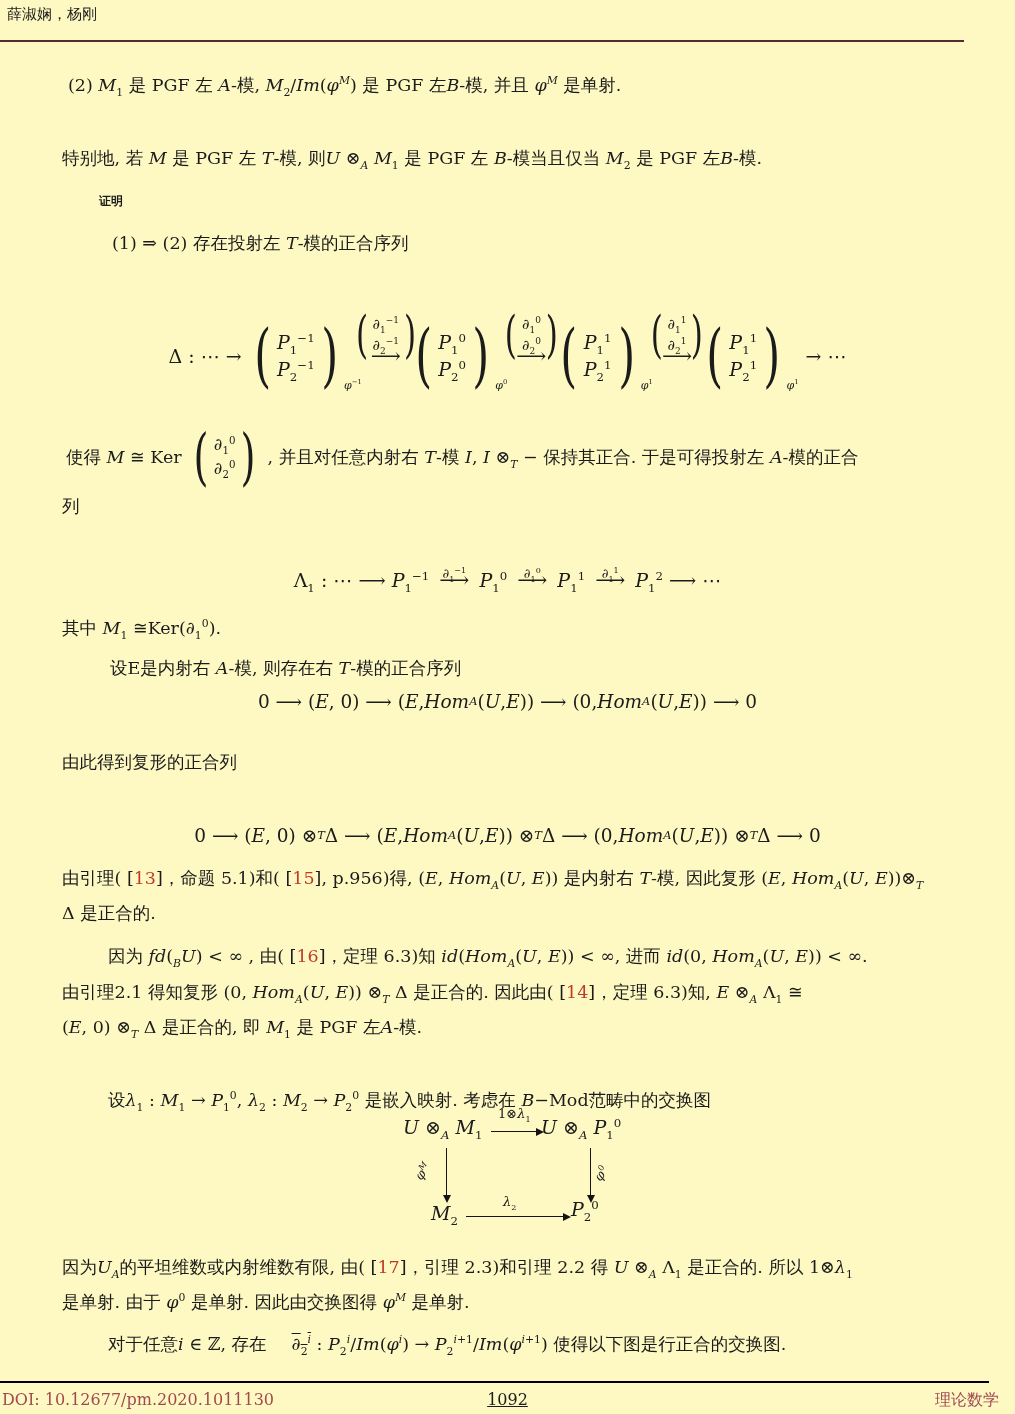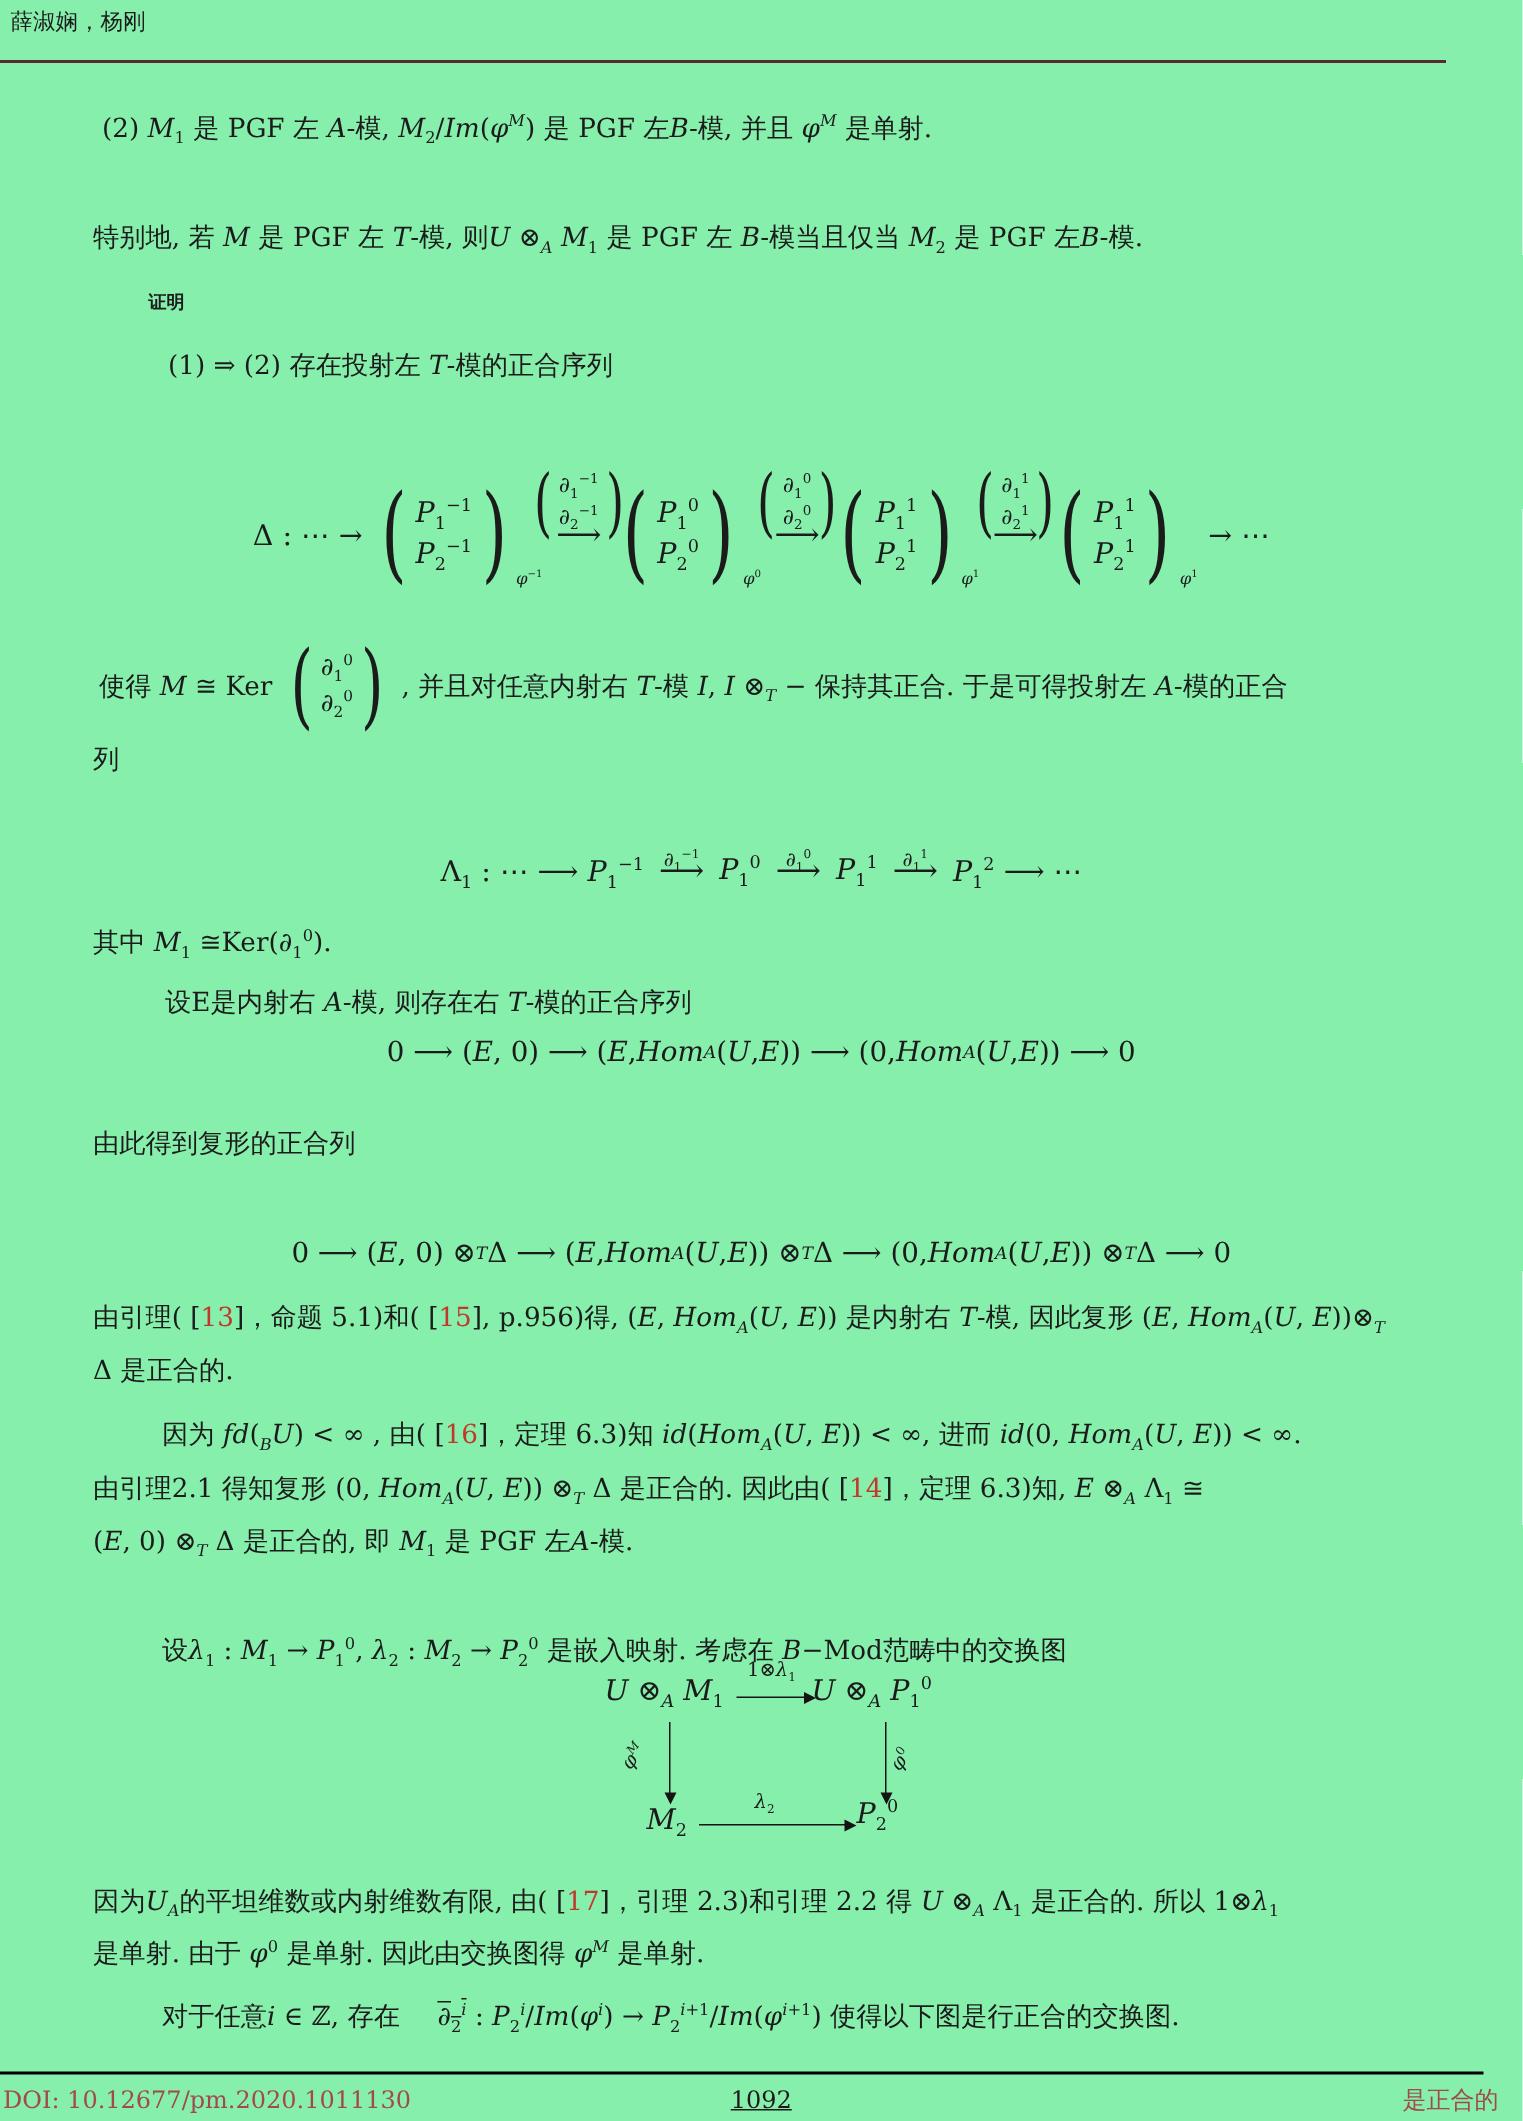--- a/index.html
+++ b/index.html
@@ -1,19 +1,19 @@
 <!DOCTYPE html>
 <html style="--rule: #572a32; --footer-red: #a04a50; --cite: #bf3a2d;"><head>
 <meta charset="utf-8">
 <style>
   :root{
     --rule:#572a32; --footer-red:#a04a50; --cite:#bf3a2d; --ink:#1b1b1b;
   }
   html,body{margin:0;padding:0;background:#ffffff;}
-  .page{position:relative;width:1015px;height:1414px;background:#86efac;overflow:hidden;
+  .page{position:relative;width:1015px;height:1414px;background:#fef9c3;overflow:hidden;
         font-family:"DejaVu Serif","Liberation Serif",serif;color:var(--ink);font-size:17.5px;}
   .abs{position:absolute;white-space:nowrap;}
   i{font-style:italic;}
   u{text-decoration:overline;margin-left:25px;}
   cite{font-style:normal;color:var(--cite);}
   sub,sup{font-size:0.62em;line-height:0;}
   .rule{position:absolute;left:0;height:2px;}
   .rule.top{background:var(--rule);}
   .rule.bottom{background:#000;}
   .heiti{font-weight:700;font-family:"Liberation Sans","DejaVu Sans",sans-serif;font-size:12px;}
@@ -187,15 +187,15 @@
   </div>
 
   <div class="abs" style="left:62px;top:1255px;">因为<i>U</i><sub><i>A</i></sub>的平坦维数或内射维数有限, 由( [<cite>17</cite>]，引理 2.3)和引理 2.2 得 <i>U</i> ⊗<sub><i>A</i></sub> Λ<sub>1</sub> 是正合的. 所以 1⊗<i>λ</i><sub>1</sub></div>
   <div class="abs" style="left:62px;top:1290px;">是单射. 由于 <i>φ</i><sup>0</sup> 是单射. 因此由交换图得 <i>φ</i><sup><i>M</i></sup> 是单射.</div>
 
   <div class="abs" style="left:108px;top:1332px;">对于任意<i>i</i> ∈ ℤ, 存在<u><i>∂</i><sub>2</sub><sup><i>i</i></sup></u> : <i>P</i><sub>2</sub><sup><i>i</i></sup>/<i>Im</i>(<i>φ</i><sup><i>i</i></sup>) → <i>P</i><sub>2</sub><sup><i>i</i>+1</sup>/<i>Im</i>(<i>φ</i><sup><i>i</i>+1</sup>) 使得以下图是行正合的交换图.</div>
 
   <div class="rule bottom" style="top:1381px;width:989px;"></div>
   <div class="abs footer-page" style="left:0;width:1015px;text-align:center;top:1390px;">1092</div>
   <div class="abs footer-doi" style="left:2px;top:1390px;">DOI: 10.12677/pm.2020.1011130</div>
-  <div class="abs footer-journal" style="right:16px;top:1390px;">是正合的</div>
+  <div class="abs footer-journal" style="right:16px;top:1390px;">理论数学</div>
 
 </div>
 
 </body></html>

